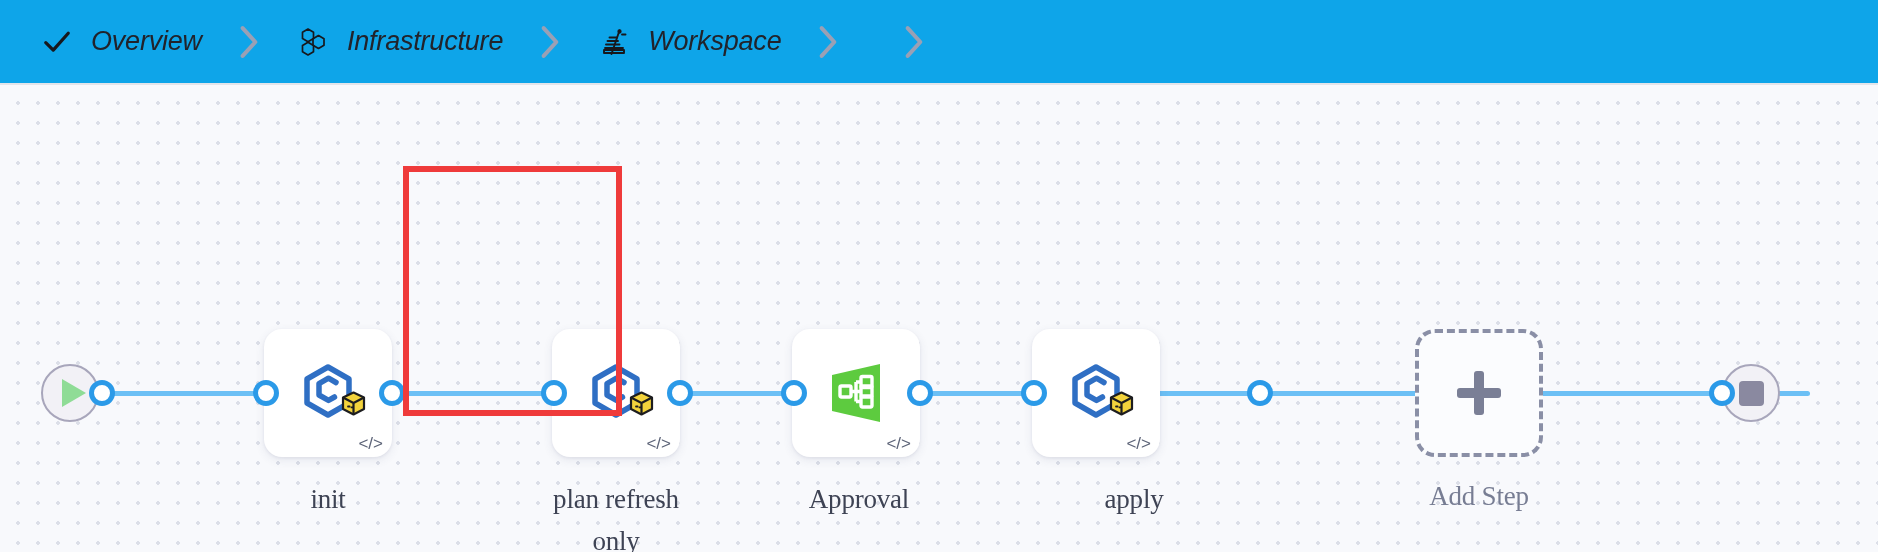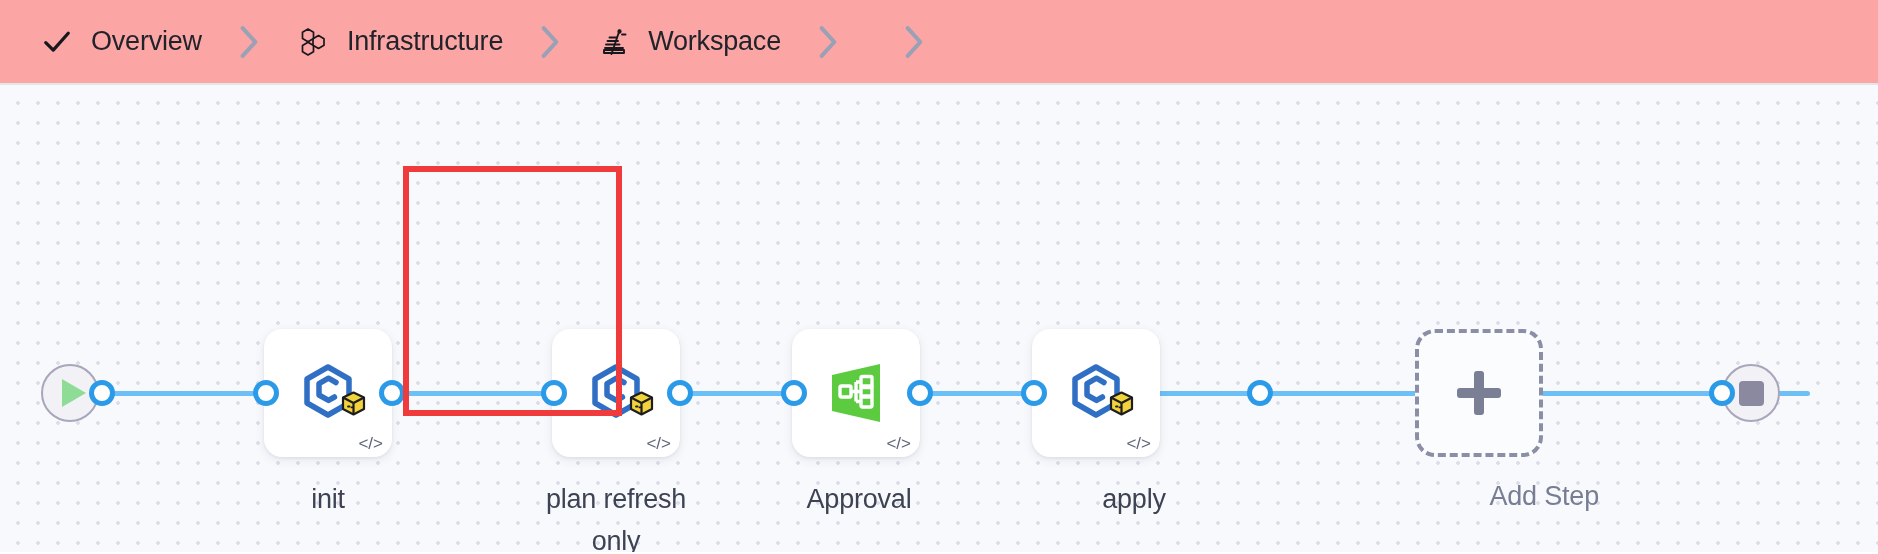--- a/index.html
+++ b/index.html
@@ -9,26 +9,27 @@
     height: 554px;
     overflow: hidden;
     background: #ffffff;
     font-family: "Liberation Sans", sans-serif;
   }
 
   
   #wizard-nav {
     position: relative;
     height: 85px;
-    background: #fca5a5;
+    background: #0ea5e9;
     display: flex;
     align-items: center;
     padding-left: 36px;
     border-bottom: 2px solid #e3e5ea;
     z-index: 5;
+    font-style: italic;
   }
 
   .nav-step {
     display: flex;
     align-items: center;
     gap: 17px;
     height: 85px;
     padding: 0 4px;
     cursor: pointer;
     position: relative;
@@ -194,22 +195,23 @@
     position: absolute;
     top: 393px;
     width: 240px;
     text-align: center;
     font-size: 27px;
     line-height: 42px;
     color: #3e4354;
     white-space: pre-line;
     letter-spacing: -0.2px;
     z-index: 3;
-  }
-  .node-label.muted { color: #777d93; top: 390px; text-align: right; }
+    font-family: Liberation Serif, serif;
+  }
+  .node-label.muted { color: #777d93; top: 390px; }
 
   
   #highlight-box {
     position: absolute;
     left: 403px;
     top: 81px;
     width: 219px;
     height: 250px;
     border: 6px solid #ef3b3b;
     background: transparent;

